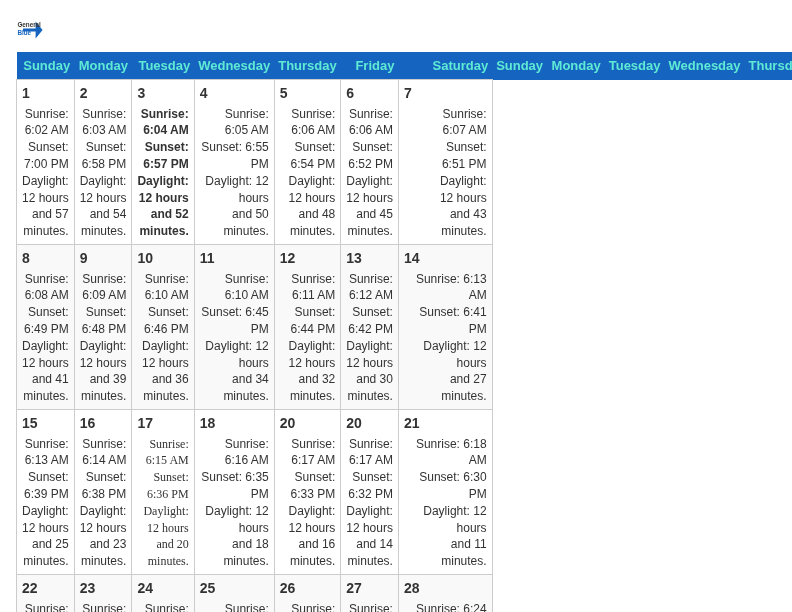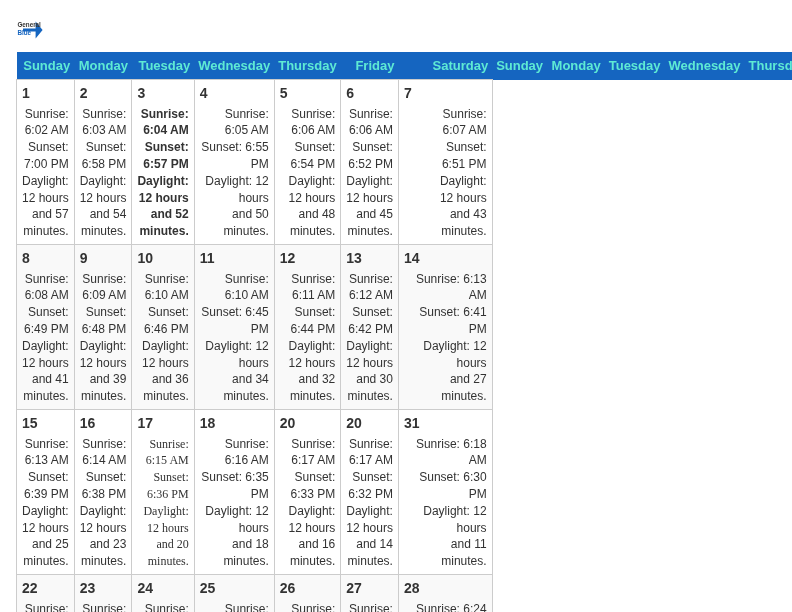--- a/index.html
+++ b/index.html
@@ -254,21 +254,21 @@
 and 16 minutes.</div>
         </td>
         <td>
           <span class="day-number">20</span>
           <div class="day-info" style="white-space: pre-line;">Sunrise: 6:17 AM
 Sunset: 6:32 PM
 Daylight: 12 hours
 and 14 minutes.</div>
         </td>
         <td>
-          <span class="day-number">31</span>
+          <span class="day-number">21</span>
           <div class="day-info" style="white-space: pre-line;">Sunrise: 6:18 AM
 Sunset: 6:30 PM
 Daylight: 12 hours
 and 11 minutes.</div>
         </td>
       </tr>
       <tr>
         <td>
           <span class="day-number">22</span>
           <div class="day-info" style="white-space: pre-line;">Sunrise: 6:19 AM

